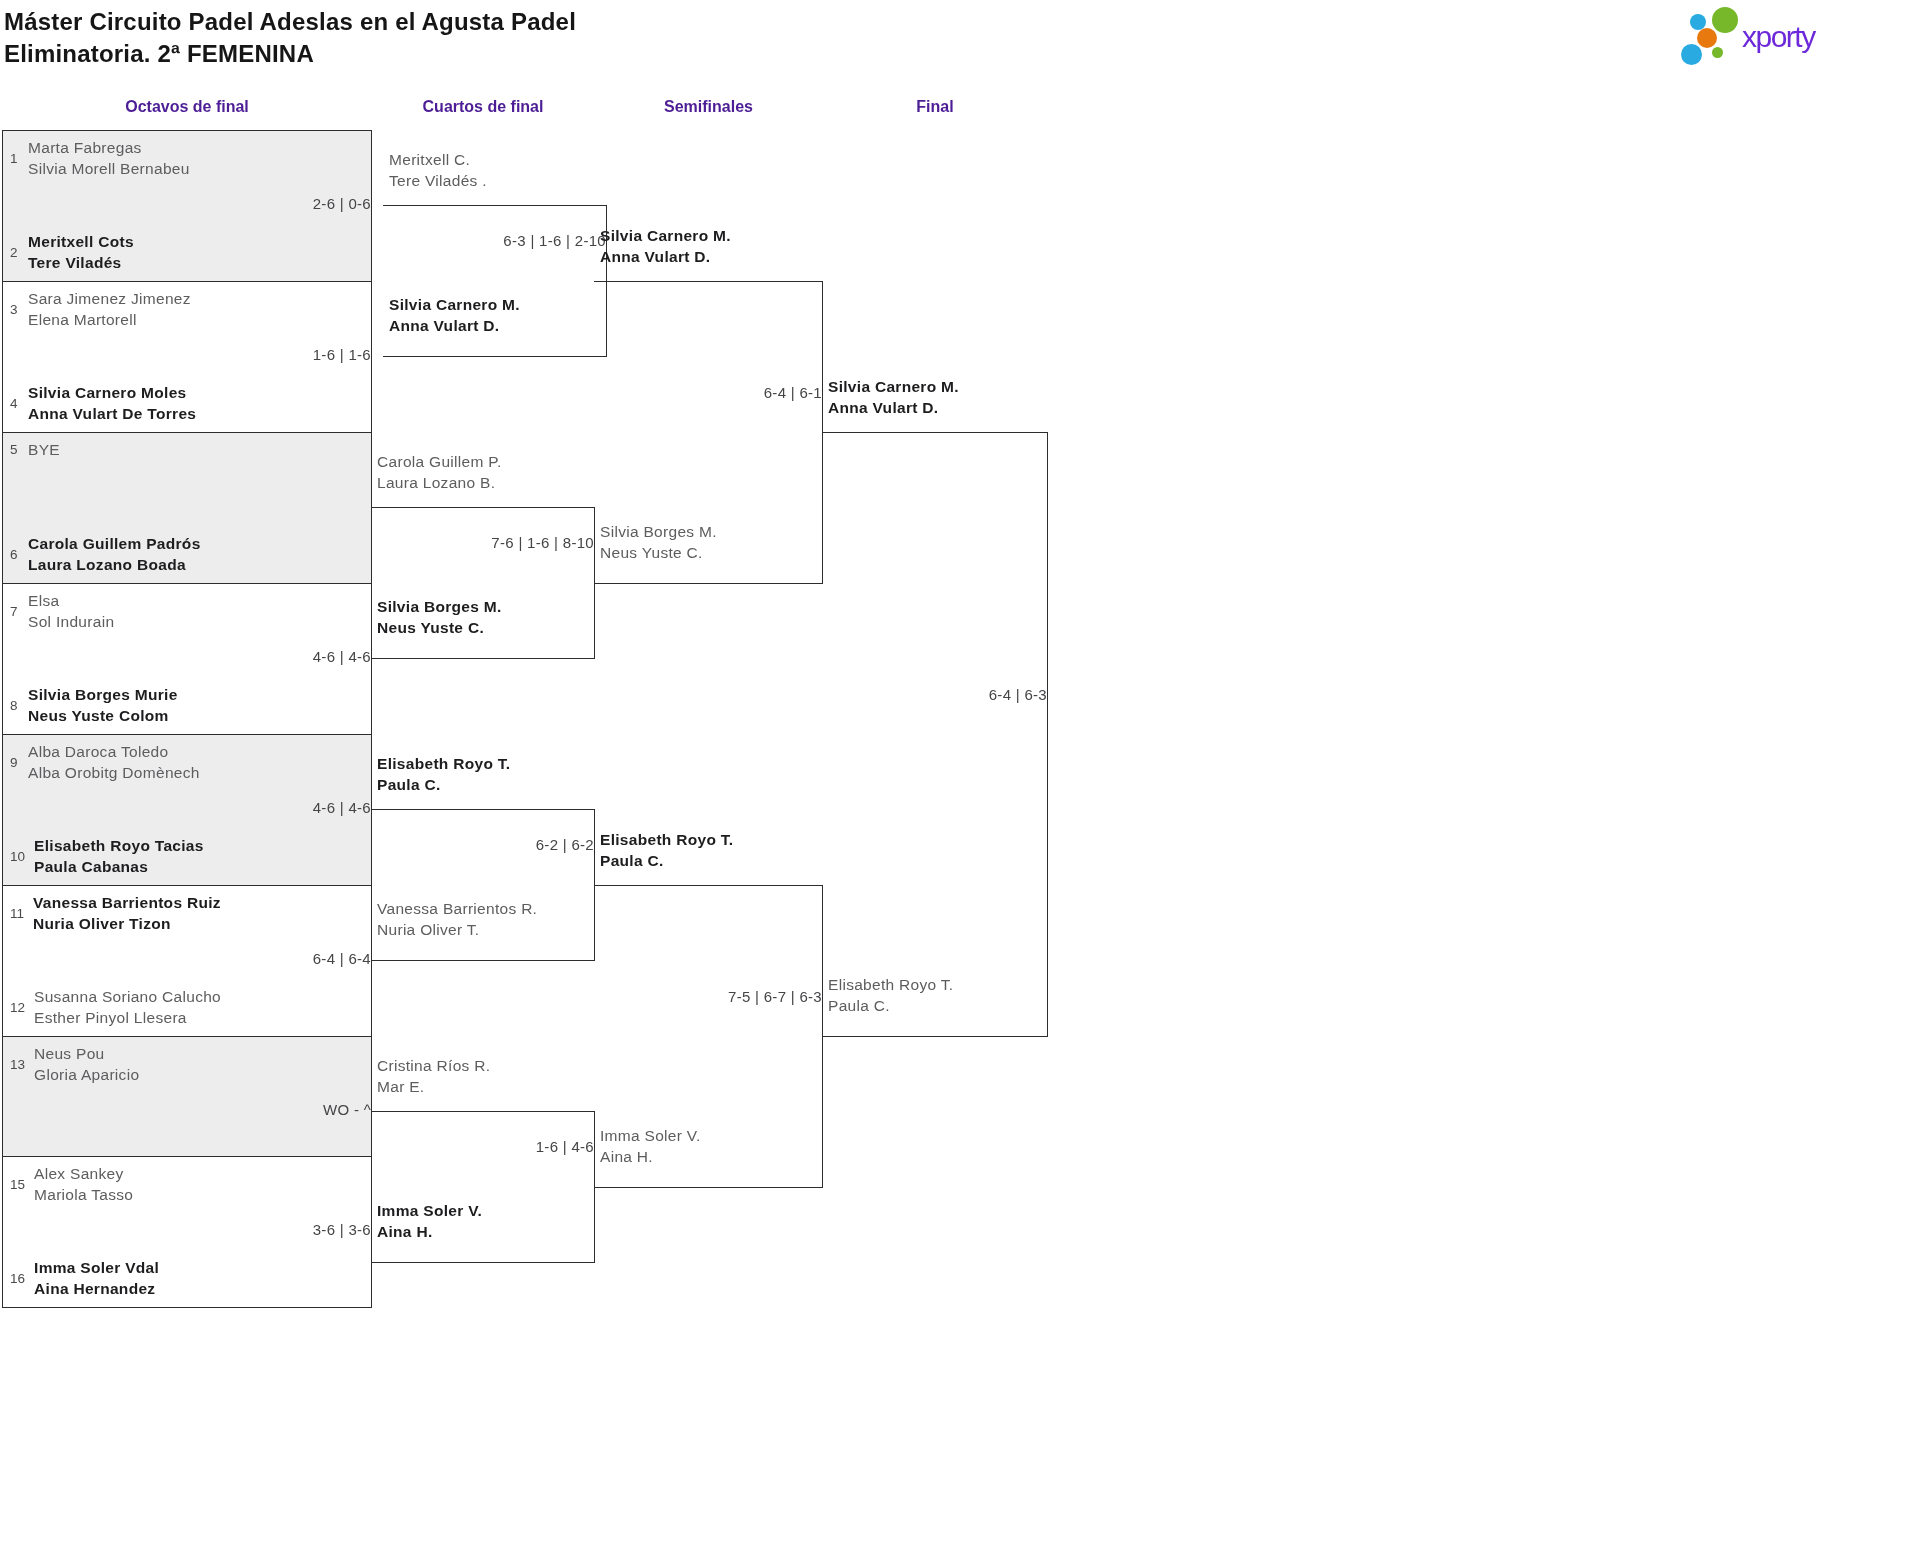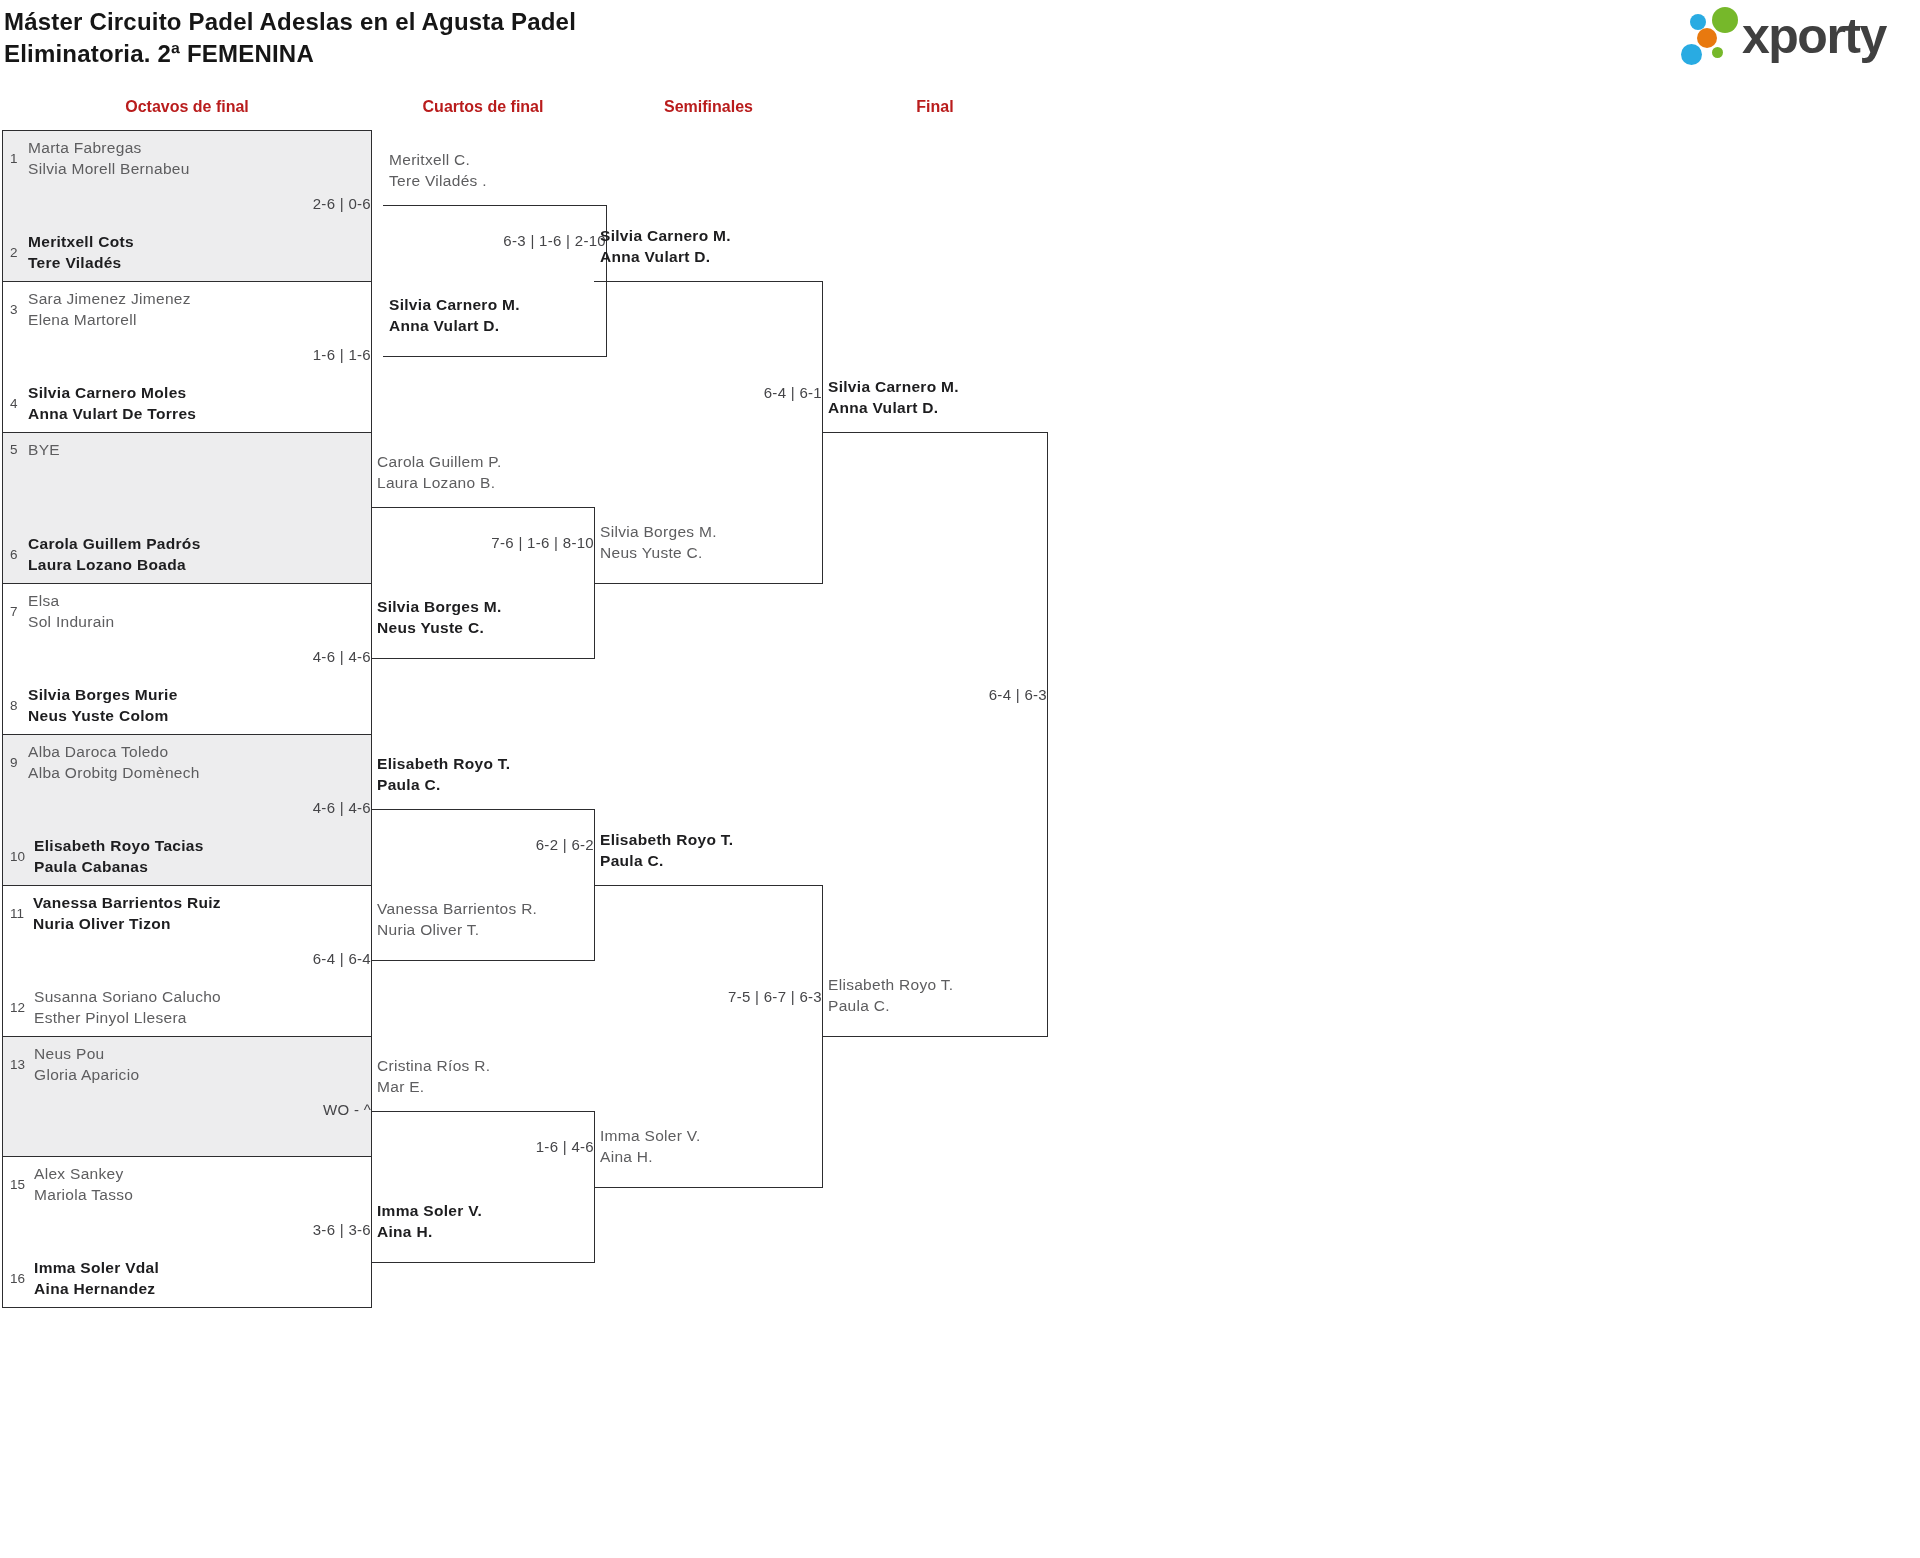--- a/index.html
+++ b/index.html
@@ -10,25 +10,25 @@
          color:#161616;letter-spacing:.2px;}
 
   
   .logo{position:absolute;left:1678px;top:4px;width:222px;height:66px;}
   .dot{position:absolute;border-radius:50%;}
   .dot.blue-sm{left:12px;top:10px;width:16px;height:16px;background:#29abe2;}
   .dot.green-lg{left:34px;top:3px;width:26px;height:26px;background:#76b82a;}
   .dot.orange{left:19px;top:24px;width:20px;height:20px;background:#e8790f;}
   .dot.blue-md{left:3px;top:40px;width:21px;height:21px;background:#29abe2;}
   .dot.green-sm{left:34px;top:43px;width:11px;height:11px;background:#76b82a;}
-  .logo-text{position:absolute;left:64px;top:6px;font-size:50px;line-height:53px;font-weight:700;
-             color:#404040;letter-spacing:-1.5px;}
+  .logo-text{position:absolute;left:64px;top:6px;font-size:30px;line-height:53px;font-weight:400;
+             color:#6d28d9;letter-spacing:-1.5px;}
 
   .round-header{position:absolute;top:97px;font-size:16px;line-height:19px;font-weight:700;
-                color:#b91c1c;text-align:center;}
+                color:#4c1d95;text-align:center;}
 
   
   .obox{position:absolute;left:2px;width:370px;height:152px;box-sizing:border-box;
         border:1px solid #2d2d2f;background:#ffffff;}
   .obox.shaded{background:#ededee;}
   .team{position:absolute;left:7px;right:4px;display:flex;align-items:center;gap:9px;}
   .team.t{top:6px;}
   .team.b{bottom:8px;}
   .seed{font-size:13.5px;color:#4b4b4d;min-width:9px;flex:0 0 auto;}
   .names{font-size:15.5px;line-height:21px;color:#5d5d5f;letter-spacing:.3px;}

